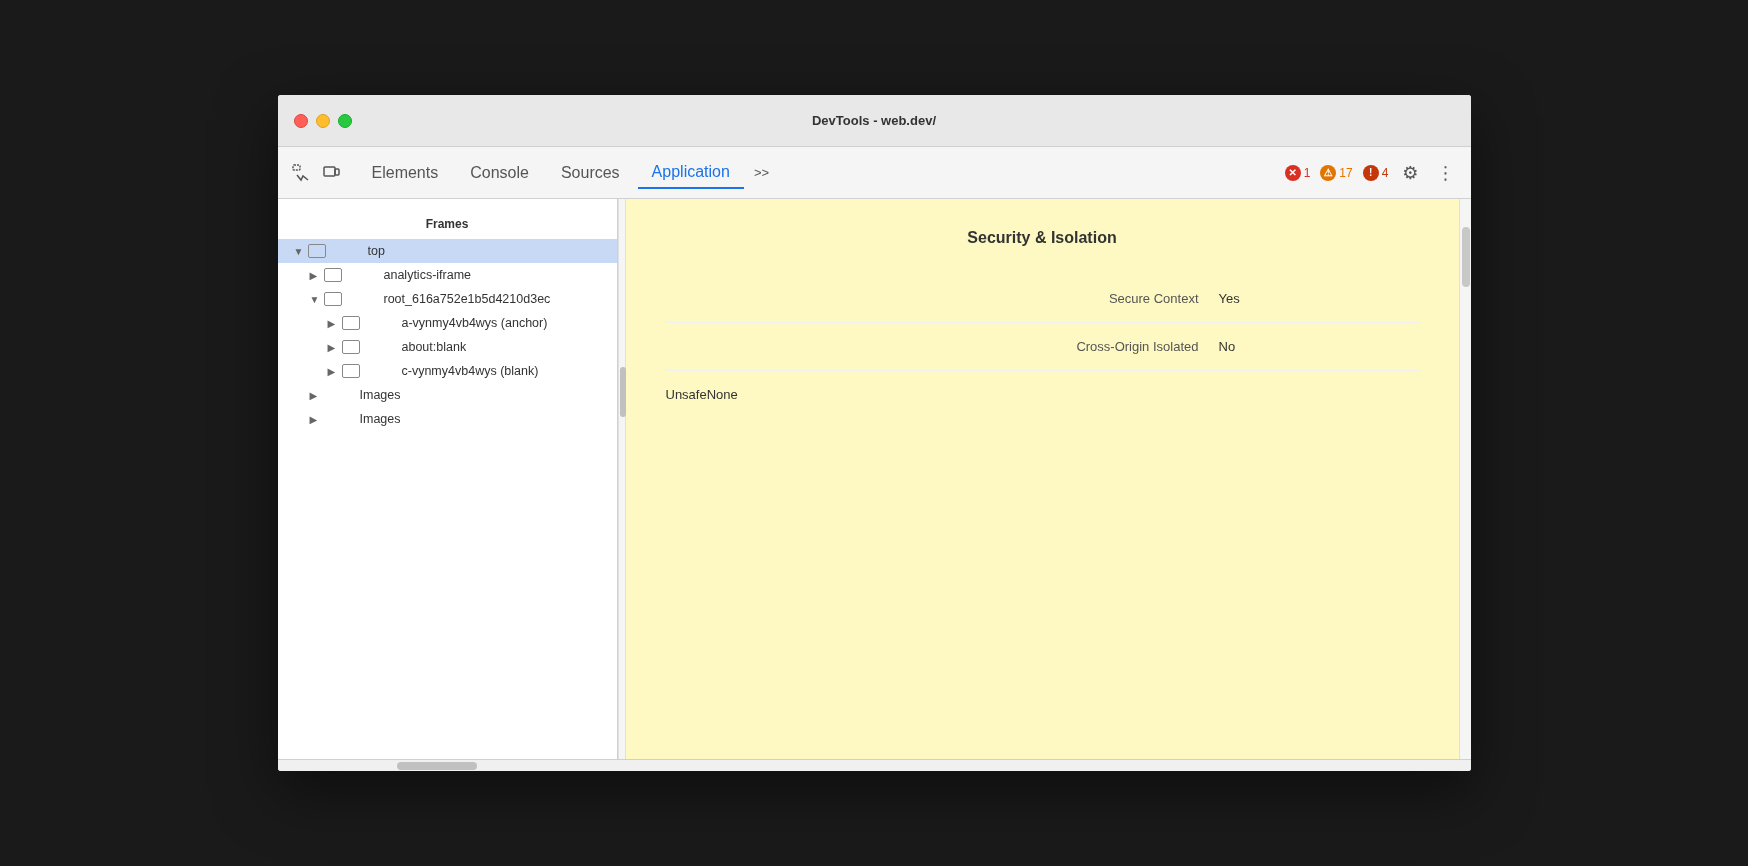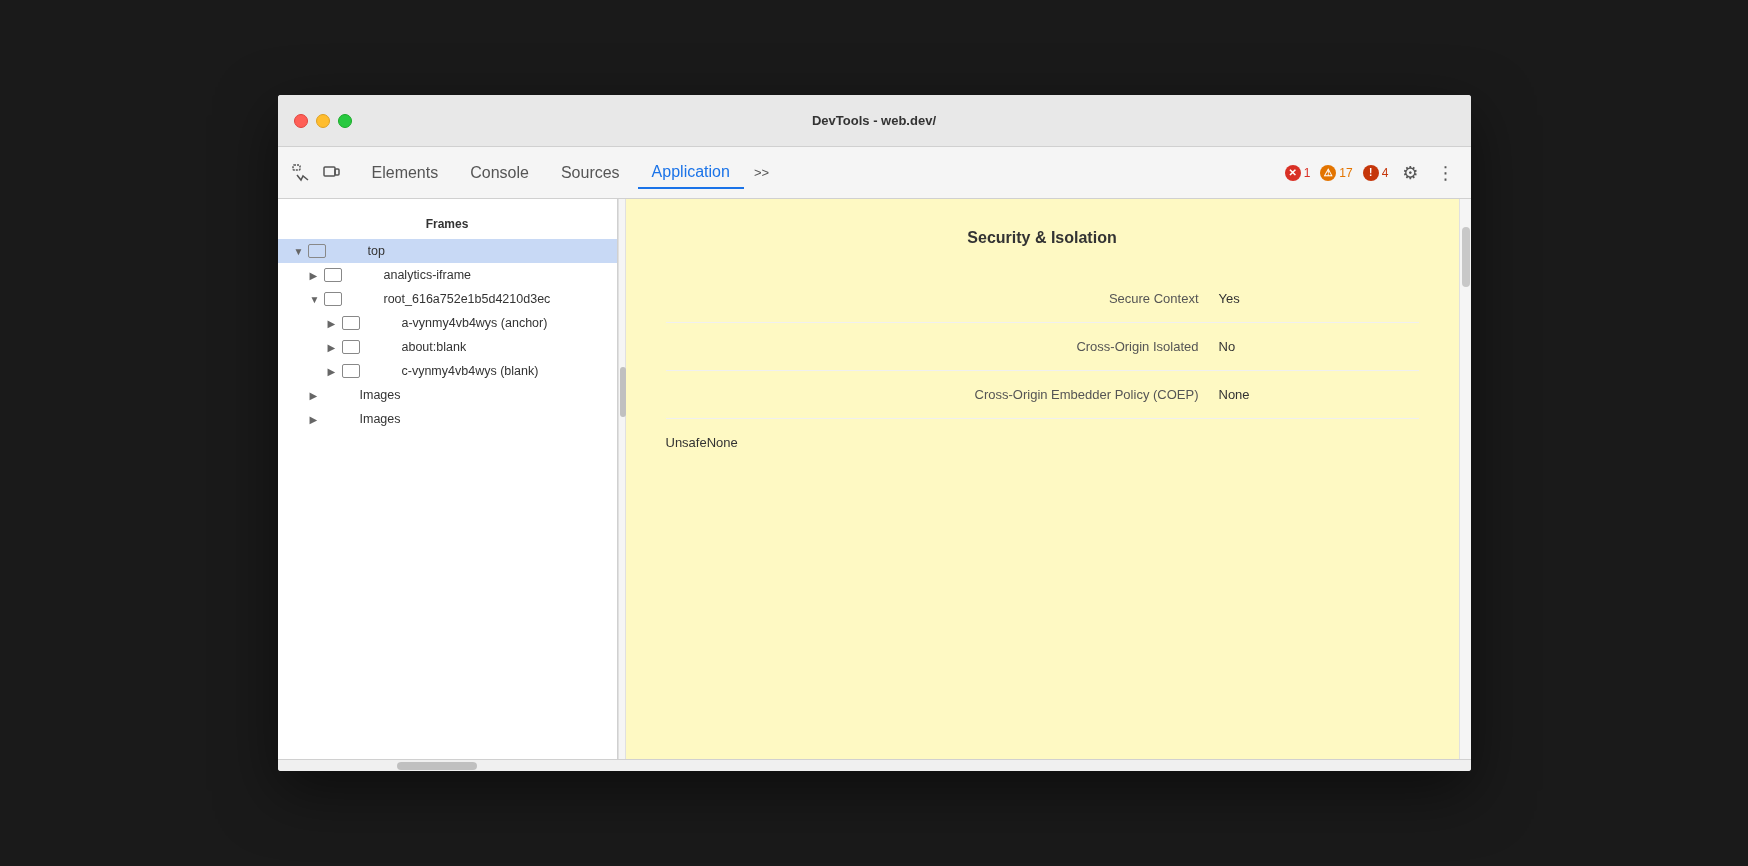--- a/index.html
+++ b/index.html
@@ -371,24 +371,20 @@
         <div class="security-row">
           <div class="security-label">Secure Context</div>
           <div class="security-value">Yes</div>
         </div>
 
         <div class="security-row">
           <div class="security-label">Cross-Origin Isolated</div>
           <div class="security-value">No</div>
         </div>
 
-        <div class="security-row">
-          <div class="security-label">Cross-Origin Embedder Policy (COEP)</div>
-          <div class="security-value">None</div>
-        </div>
 
         <div class="security-row">
           <div class="security-value">UnsafeNone</div>
         </div>
 
       </div>
     </div>
 
     <div style="width:12px; background:#f5f5f5; border-left:1px solid #e0e0e0; position:relative;">
       <div style="position:absolute; top:5%; left:2px; width:8px; height:60px; background:#c8c8c8; border-radius:4px;"></div>

